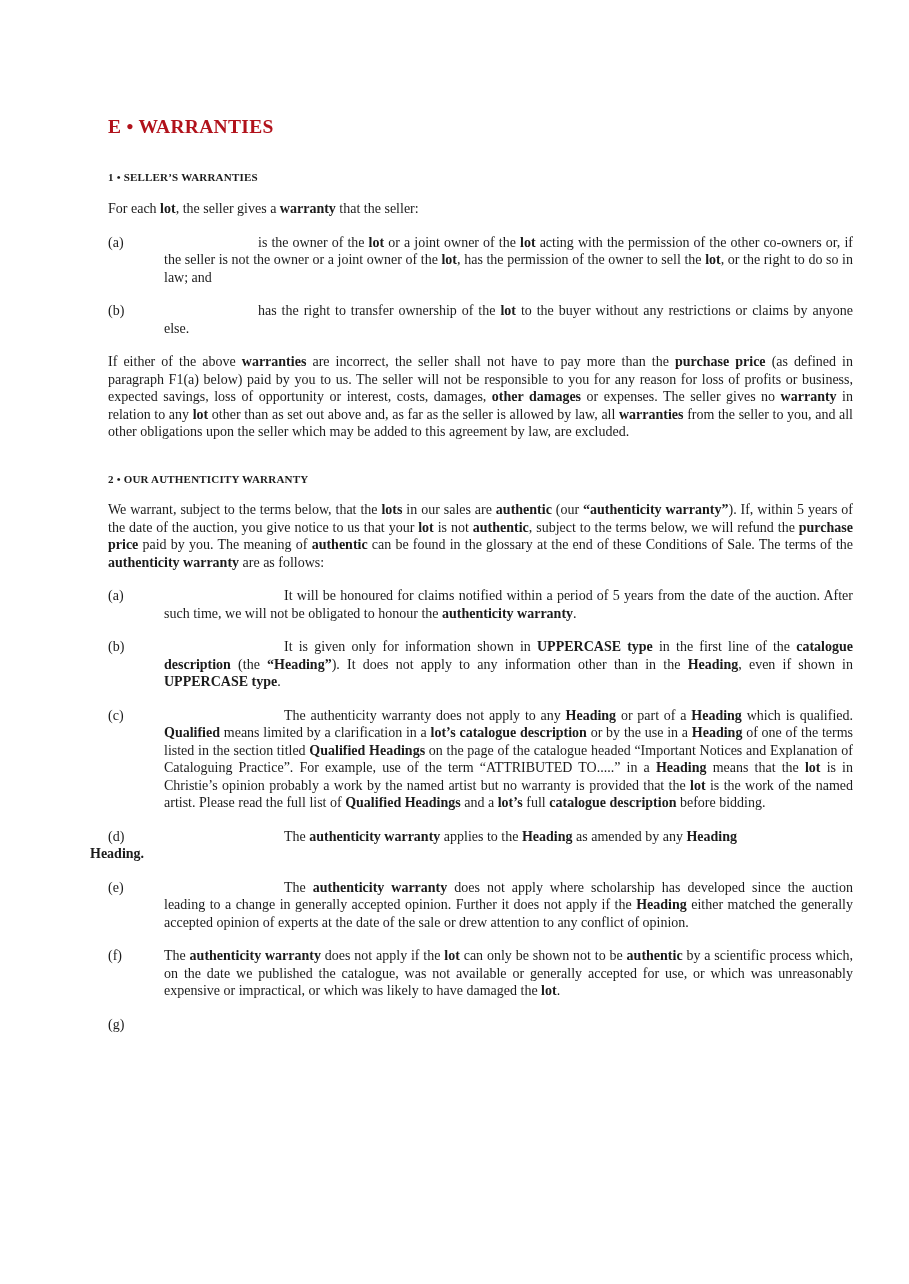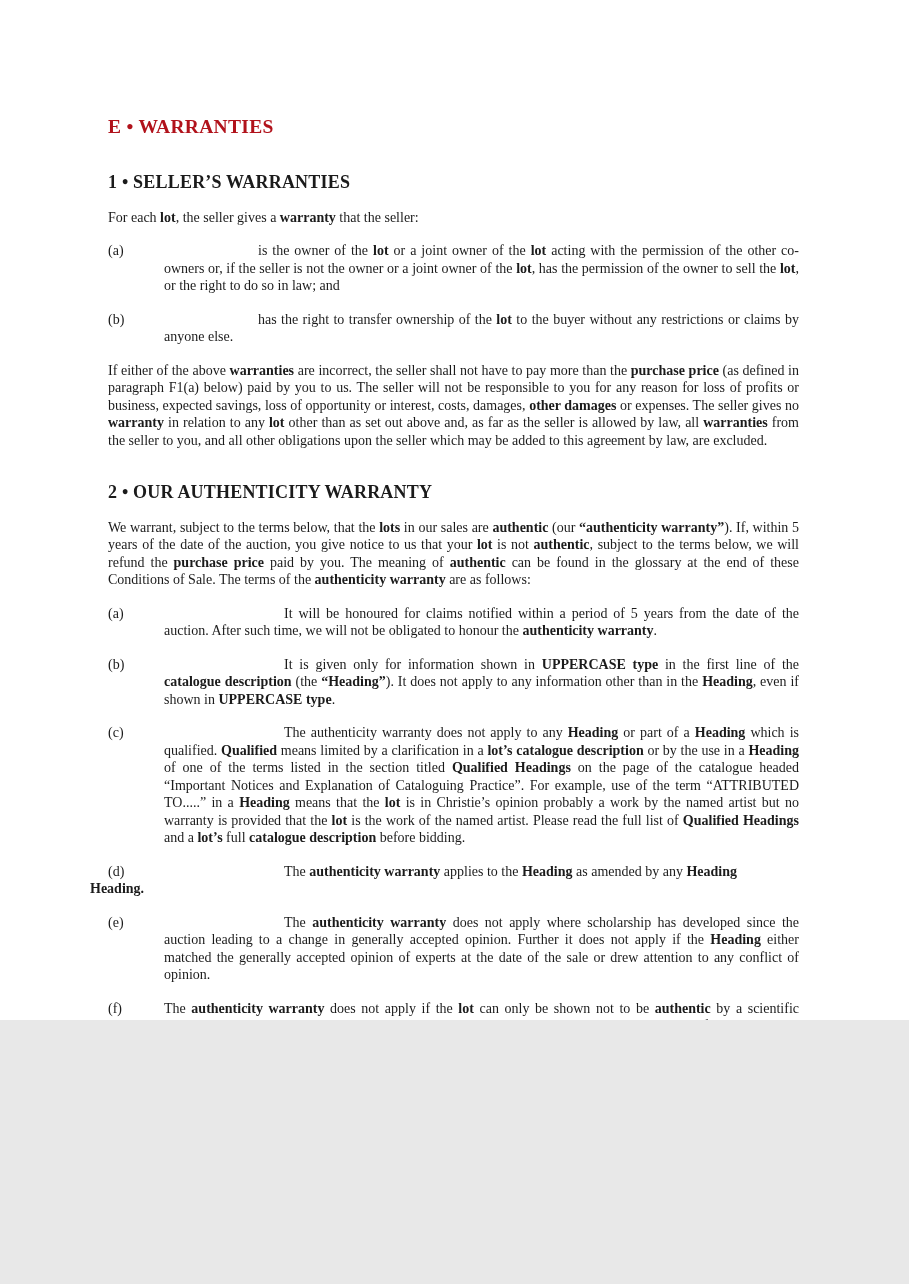--- a/index.html
+++ b/index.html
@@ -1,39 +1,39 @@
 <!DOCTYPE html>
 <html style="--accent: #b1121b; --text-color: #1b1b1b; --page-bg: #ffffff;"><head>
 <meta charset="utf-8">
 <style>
   html, body { margin: 0; padding: 0; background: #e8e8e8; }
   .page {
     position: relative;
     width: 909px;
-    height: 1020px;
+    height: 1284px;
     margin: 0 auto;
     background: var(--page-bg, #ffffff);
     box-sizing: border-box;
-    padding: 115px 110px 0 108px;
+    padding: 115px 56px 0 108px;
     font-family: "Liberation Serif", "DejaVu Serif", serif;
     font-size: 14px;
     line-height: 1.25;
     color: var(--text-color, #1b1b1b);
     overflow: hidden;
   }
   .doc-title {
     font-size: 19.5px;
     font-weight: bold;
     color: var(--accent, #b1121b);
     margin: 0 0 30px 0;
     text-align: left;
     letter-spacing: 0.3px;
   }
   .sec-heading {
-    font-size: 18px;
+    font-size: 11px;
     font-weight: bold;
     margin: 32px 0 15px 0;
     text-align: left;
     letter-spacing: 0.2px;
   }
   .para {
     margin: 15px 0;
     text-align: justify;
   }
   .item {

